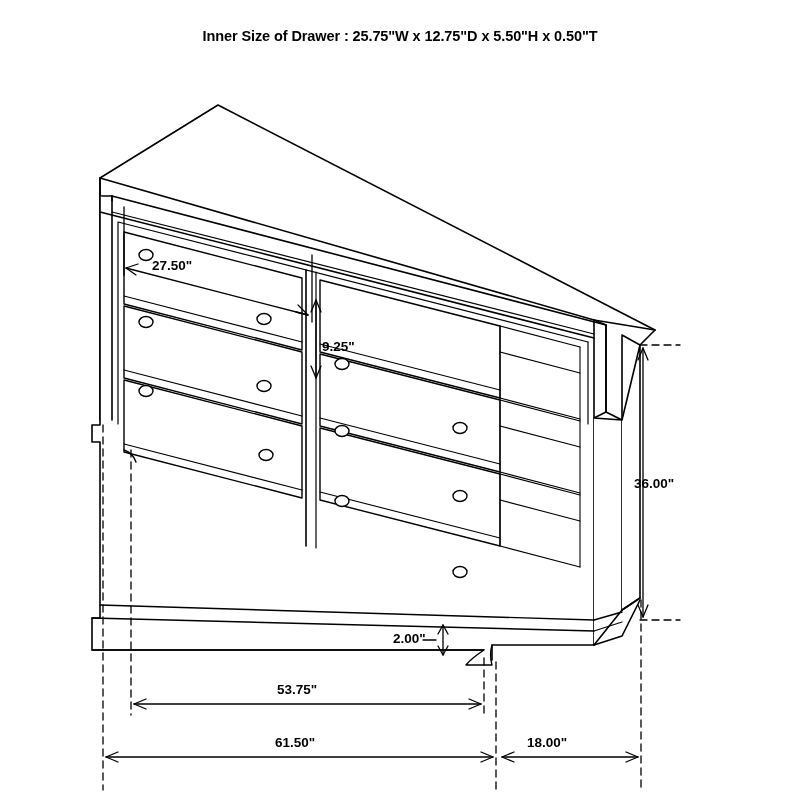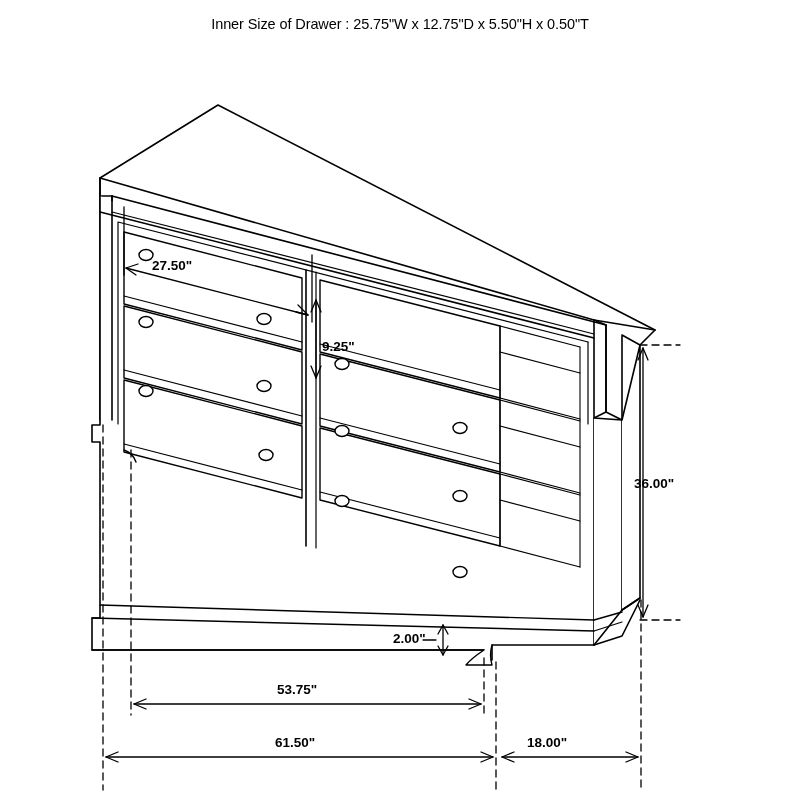--- a/index.html
+++ b/index.html
@@ -15,26 +15,26 @@
     position: relative;
     overflow: hidden;
   }
   #stage {
     position: relative;
     width: 800px;
     height: 800px;
   }
   .title {
     position: absolute;
-    top: 16px;
+    top: 28px;
     left: 0;
     width: 800px;
     text-align: center;
     font-size: 14.5px;
-    font-weight: normal;
+    font-weight: bold;
     letter-spacing: -0.1px;
   }
   svg.diagram {
     position: absolute;
     top: 0;
     left: 0;
     width: 800px;
     height: 800px;
   }
   .dimlabel {

